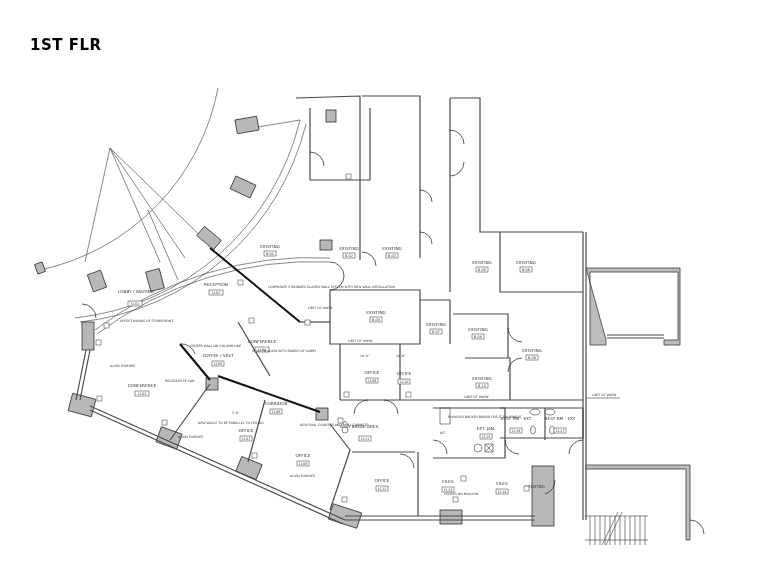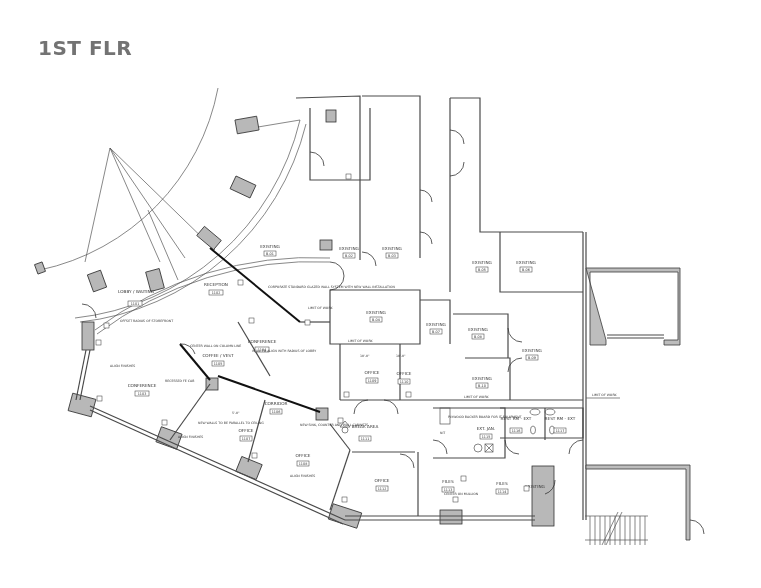--- a/index.html
+++ b/index.html
@@ -1,17 +1,17 @@
 <!DOCTYPE html>
 <html><head>
   <meta charset="utf-8">
   <style>
     html, body { margin: 0; padding: 0; background: #ffffff; }
     body { width: 761px; height: 588px; position: relative; overflow: hidden; font-family: "Liberation Sans", sans-serif; }
-    .title { position: absolute; left: 38px; top: 36px; font-family: "DejaVu Sans", sans-serif; font-weight: bold; font-size: 20px; color: #737373; letter-spacing: 0.5px; }
+    .title { position: absolute; left: 30px; top: 36px; font-family: "DejaVu Sans", sans-serif; font-weight: bold; font-size: 15px; color: #000000; letter-spacing: 0.5px; }
     svg.plan { position: absolute; left: 0; top: 0; }
     .wall { fill: #bdbdbd; stroke: #3a3a3a; stroke-width: 0.8; }
     .wline { fill: none; stroke: #4a4a4a; stroke-width: 1.2; }
     .thin { fill: none; stroke: #555; stroke-width: 0.7; }
     .heavy { fill: none; stroke: #111; stroke-width: 2; }
     .door { fill: none; stroke: #333; stroke-width: 0.8; }
     .col { fill: #b8b8b8; stroke: #333; stroke-width: 0.8; }
     .lbl { font-family: "DejaVu Sans", sans-serif; font-size: 4.2px; fill: #333; text-anchor: middle; }
     .numbox { fill: #fff; stroke: #333; stroke-width: 0.5; }
     .note { font-family: "DejaVu Sans", sans-serif; font-size: 3.2px; fill: #333; }

